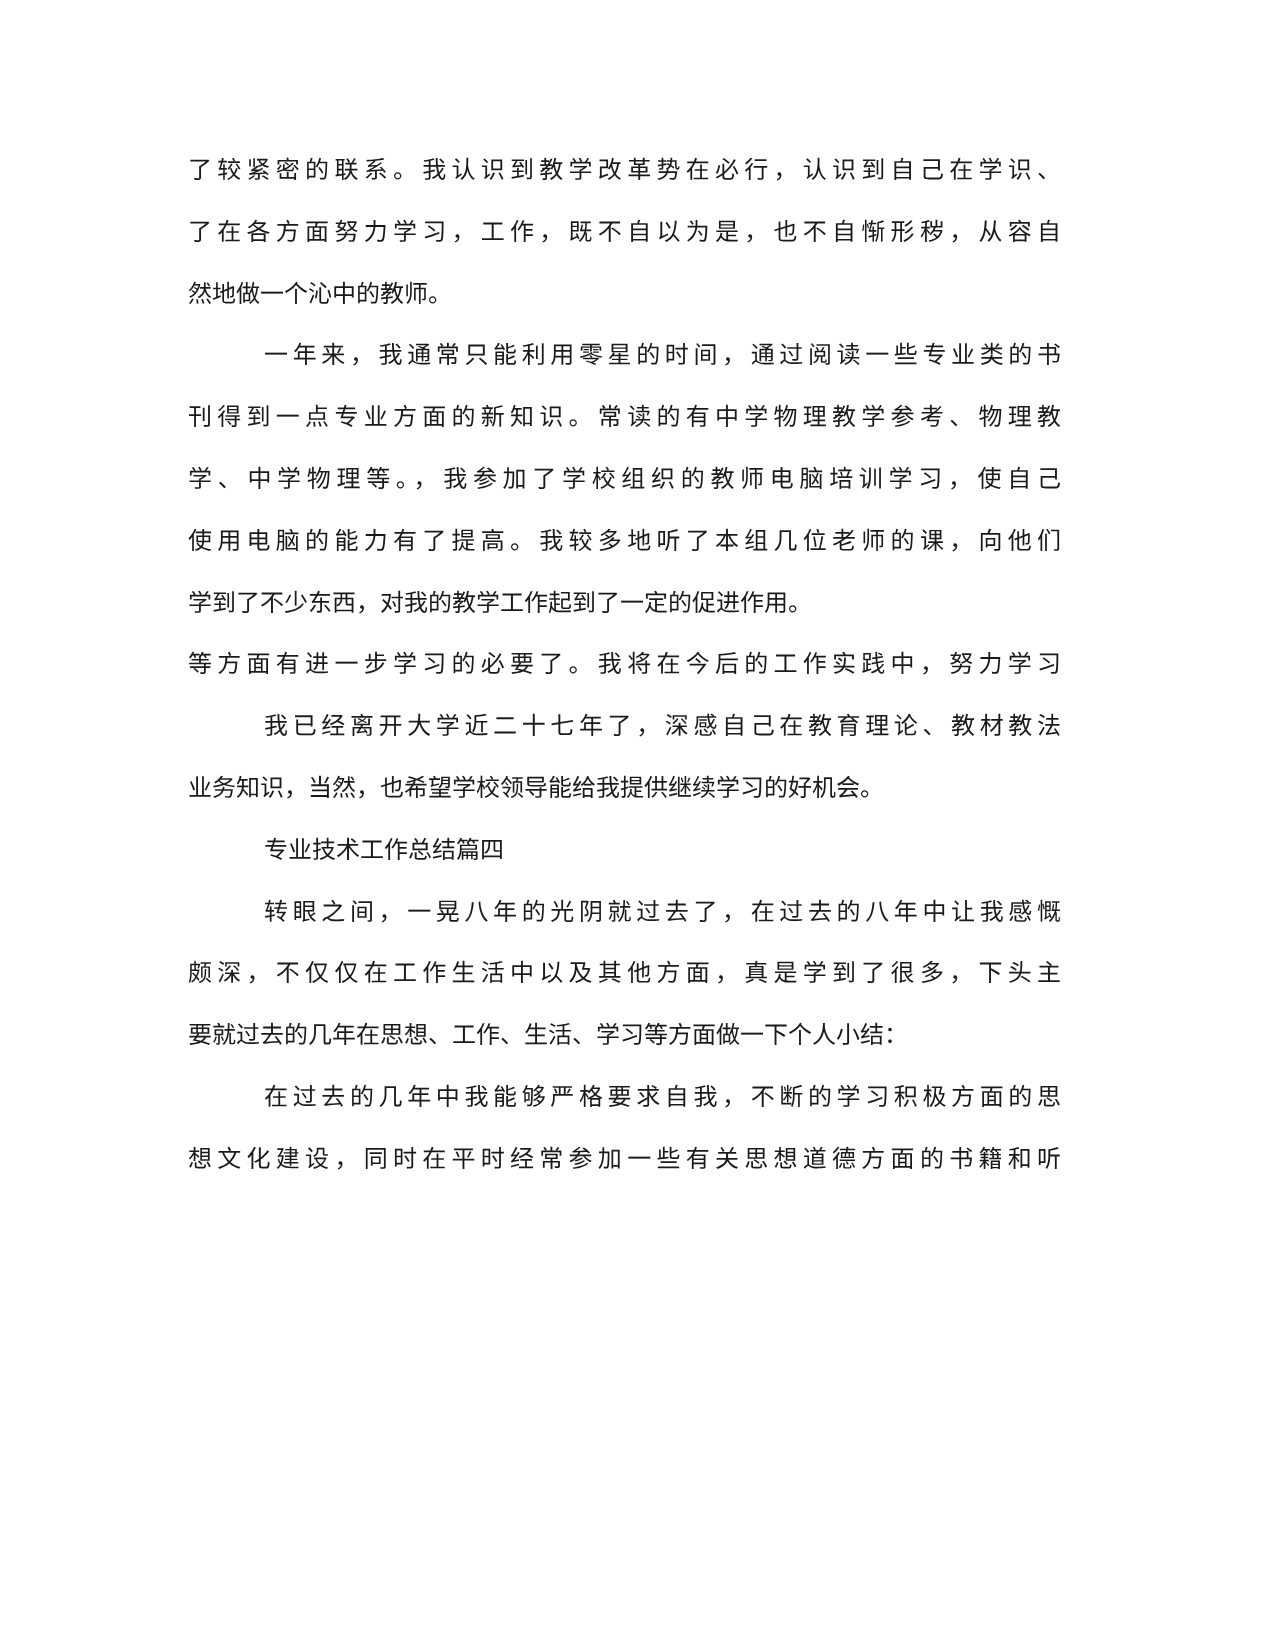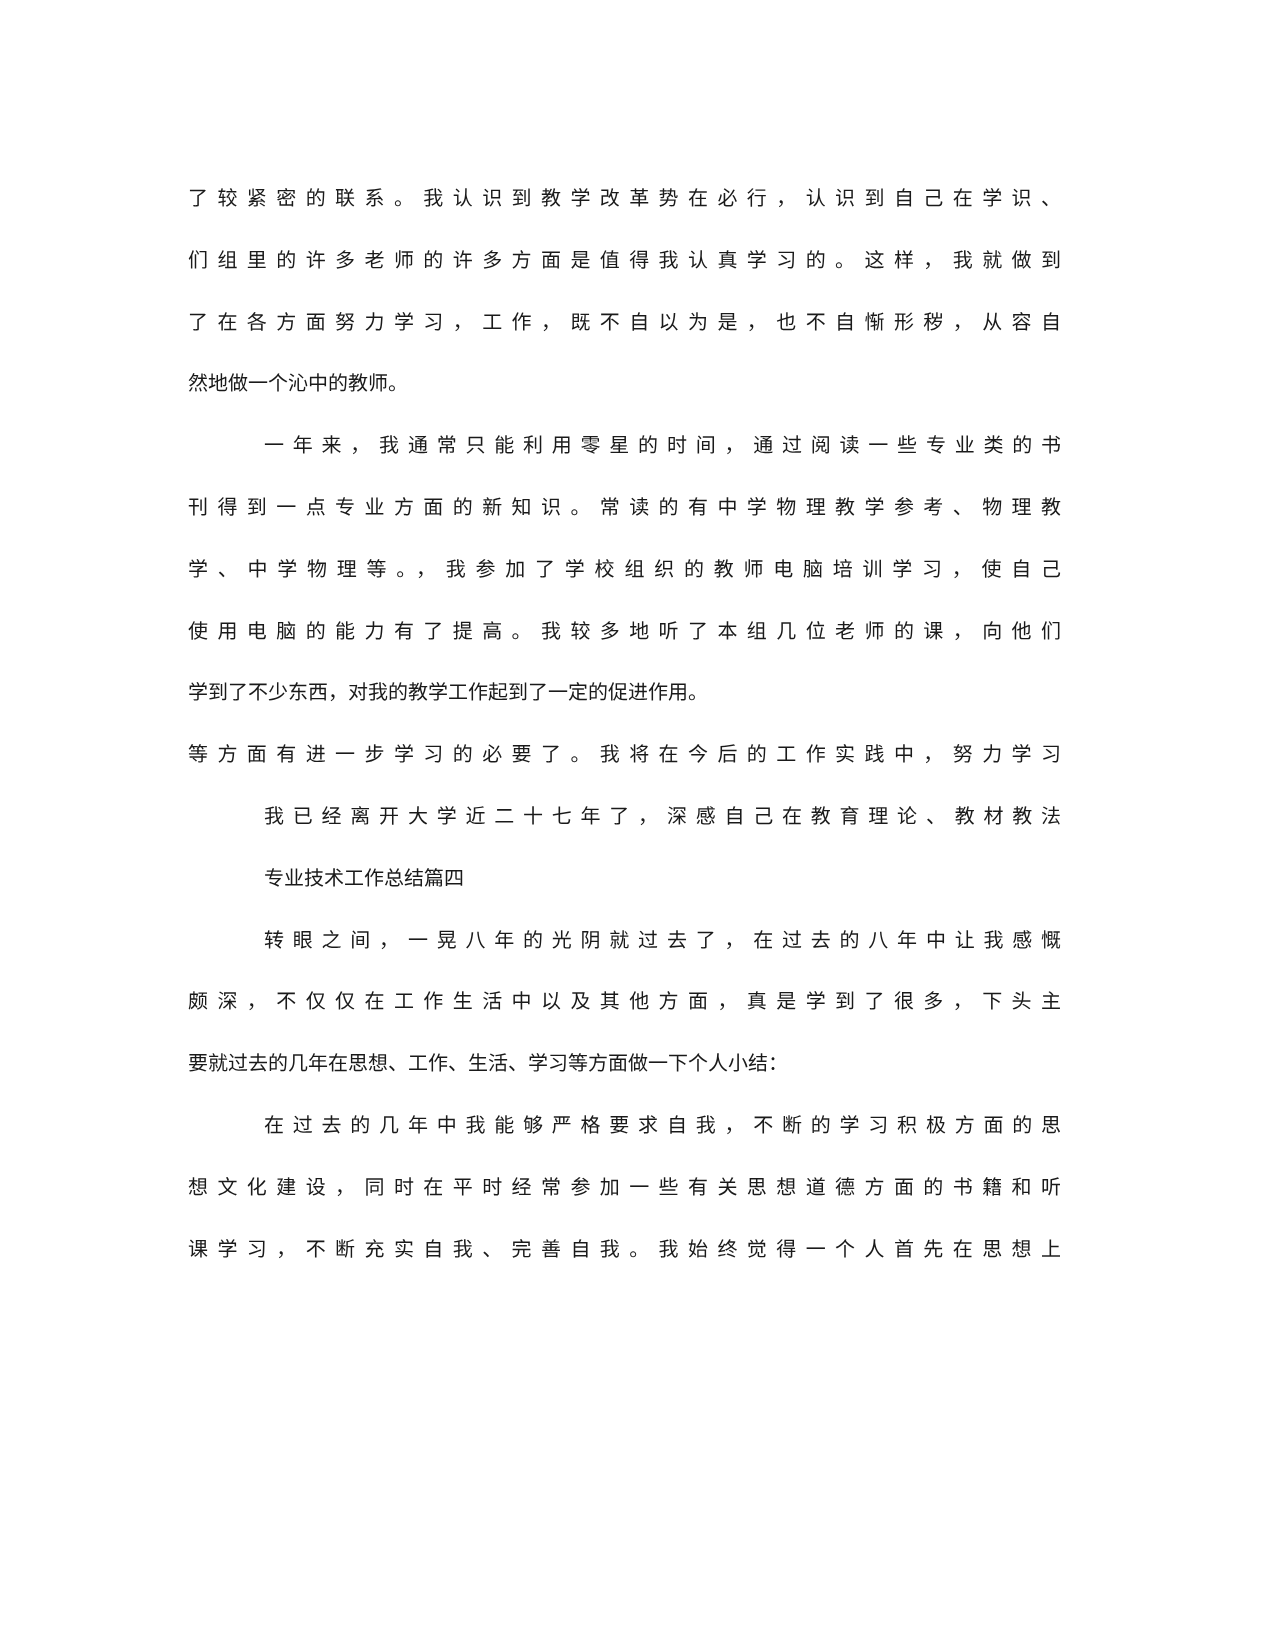--- a/index.html
+++ b/index.html
@@ -18,23 +18,23 @@
     position: absolute;
     left: 0;
     top: 0;
     width: 1275px;
     height: 1650px;
     background: #ffffff;
   }
   .text-block {
     position: absolute;
     left: 188px;
-    top: 168px;
+    top: 140px;
     width: 873px;
-    font-size: 20px;
+    font-size: 24px;
     line-height: 61.8px;
     letter-spacing: 0px;
     color: #1a1a1a;
     font-weight: 400;
   }
   .line {
     height: 61.8px;
     text-align: justify;
     text-align-last: justify;
     white-space: normal;
@@ -46,31 +46,30 @@
   .line.indent {
     text-indent: 76px;
   }
 </style>
 </head>
 <body>
 
 <div class="page">
   <div class="text-block">
     <div class="line">了较紧密的联系。我认识到教学改革势在必行，认识到自己在学识、</div>
-    <div class="line">们组里的许多老师的许多方面是值得我认真学习的。这样，我就做到</div>
     <div class="line">了在各方面努力学习，工作，既不自以为是，也不自惭形秽，从容自</div>
     <div class="line last">然地做一个沁中的教师。</div>
     <div class="line indent">一年来，我通常只能利用零星的时间，通过阅读一些专业类的书</div>
     <div class="line">刊得到一点专业方面的新知识。常读的有中学物理教学参考、物理教</div>
     <div class="line">学、中学物理等。，我参加了学校组织的教师电脑培训学习，使自己</div>
     <div class="line">使用电脑的能力有了提高。我较多地听了本组几位老师的课，向他们</div>
     <div class="line last">学到了不少东西，对我的教学工作起到了一定的促进作用。</div>
     <div class="line">等方面有进一步学习的必要了。我将在今后的工作实践中，努力学习</div>
     <div class="line indent">我已经离开大学近二十七年了，深感自己在教育理论、教材教法</div>
+    <div class="line last">业务知识，当然，也希望学校领导能给我提供继续学习的好机会。</div>
     <div class="line indent last">专业技术工作总结篇四</div>
     <div class="line indent">转眼之间，一晃八年的光阴就过去了，在过去的八年中让我感慨</div>
     <div class="line">颇深，不仅仅在工作生活中以及其他方面，真是学到了很多，下头主</div>
     <div class="line last">要就过去的几年在思想、工作、生活、学习等方面做一下个人小结：</div>
     <div class="line indent">在过去的几年中我能够严格要求自我，不断的学习积极方面的思</div>
     <div class="line">想文化建设，同时在平时经常参加一些有关思想道德方面的书籍和听</div>
-    <div class="line">课学习，不断充实自我、完善自我。我始终觉得一个人首先在思想上</div>
   </div>
 </div>
 
 </body></html>

